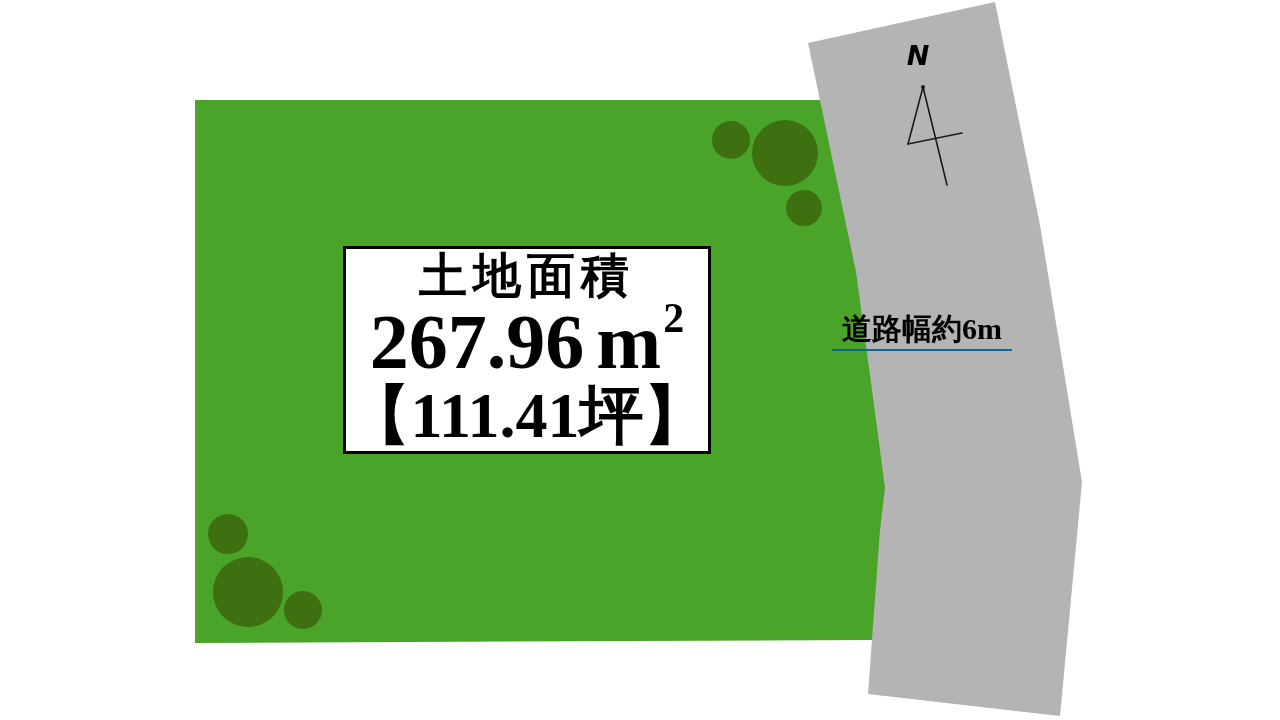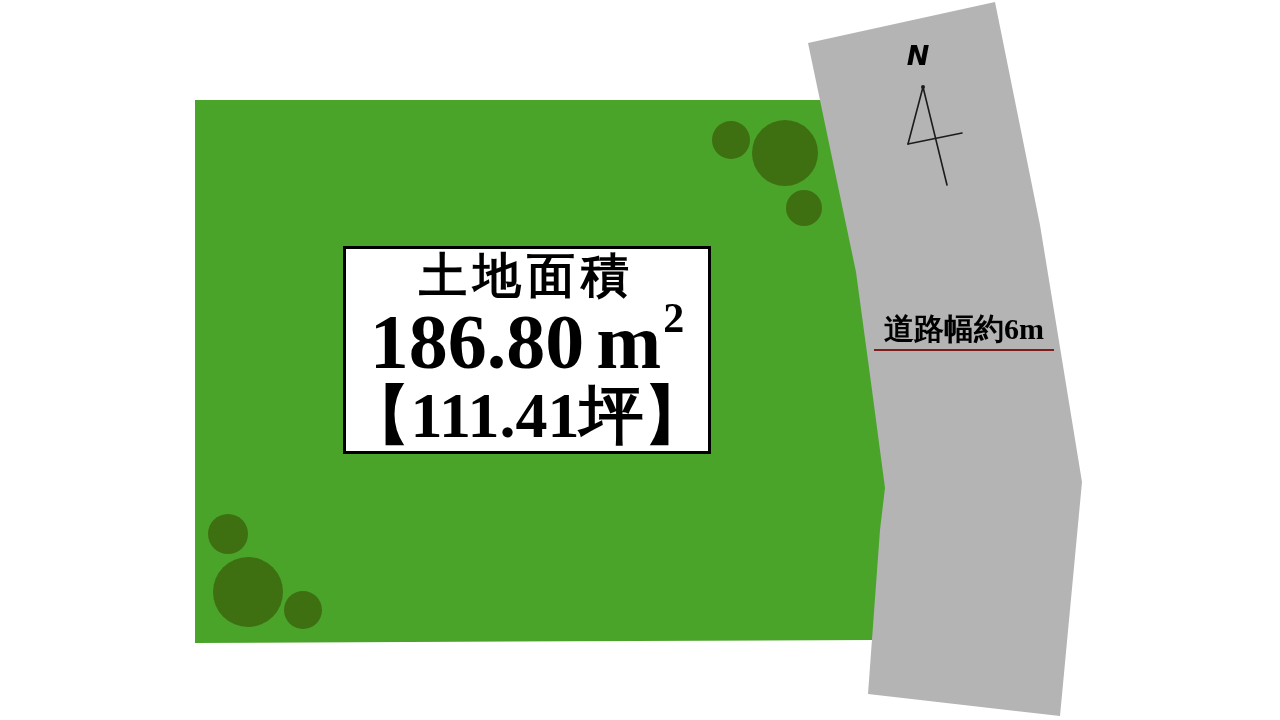--- a/index.html
+++ b/index.html
@@ -51,28 +51,28 @@
   }
   .box-tsubo {
     font-size: 64px;
     font-weight: bold;
     line-height: 1;
     white-space: nowrap;
   }
 
   .road-label {
     position: absolute;
-    left: 874px; top: 312px;
+    left: 832px; top: 312px;
     width: 180px;
     text-align: center;
     font-size: 30px;
     font-weight: bold;
     line-height: 1.1;
     padding-bottom: 4px;
-    border-bottom: 2px solid #7f1d1d;
+    border-bottom: 2px solid #0369a1;
     white-space: nowrap;
   }
 
   .north-label {
     position: absolute;
     left: 894px; top: 42px;
     width: 48px;
     text-align: center;
     font-size: 27px;
     font-weight: bold;
@@ -107,21 +107,21 @@
       <circle cx="923" cy="87" r="2" fill="#1c1c1c" stroke="none"></circle>
       <line x1="923" y1="87" x2="908" y2="144"></line>
       <line x1="923" y1="87" x2="947" y2="185"></line>
       <line x1="908" y1="144" x2="962" y2="133"></line>
     </g>
   </svg>
 
   <div class="label-box">
     <div class="box-title">土地面積</div>
     <div class="box-number">
-      <span>186.80</span>
+      <span>267.96</span>
       <span class="unit">m</span>
       <span class="sup">2</span>
     </div>
     <div class="box-tsubo">【111.41坪】</div>
   </div>
 
   <div class="road-label">道路幅約6m</div>
 
   <div class="north-label">N</div>
 

